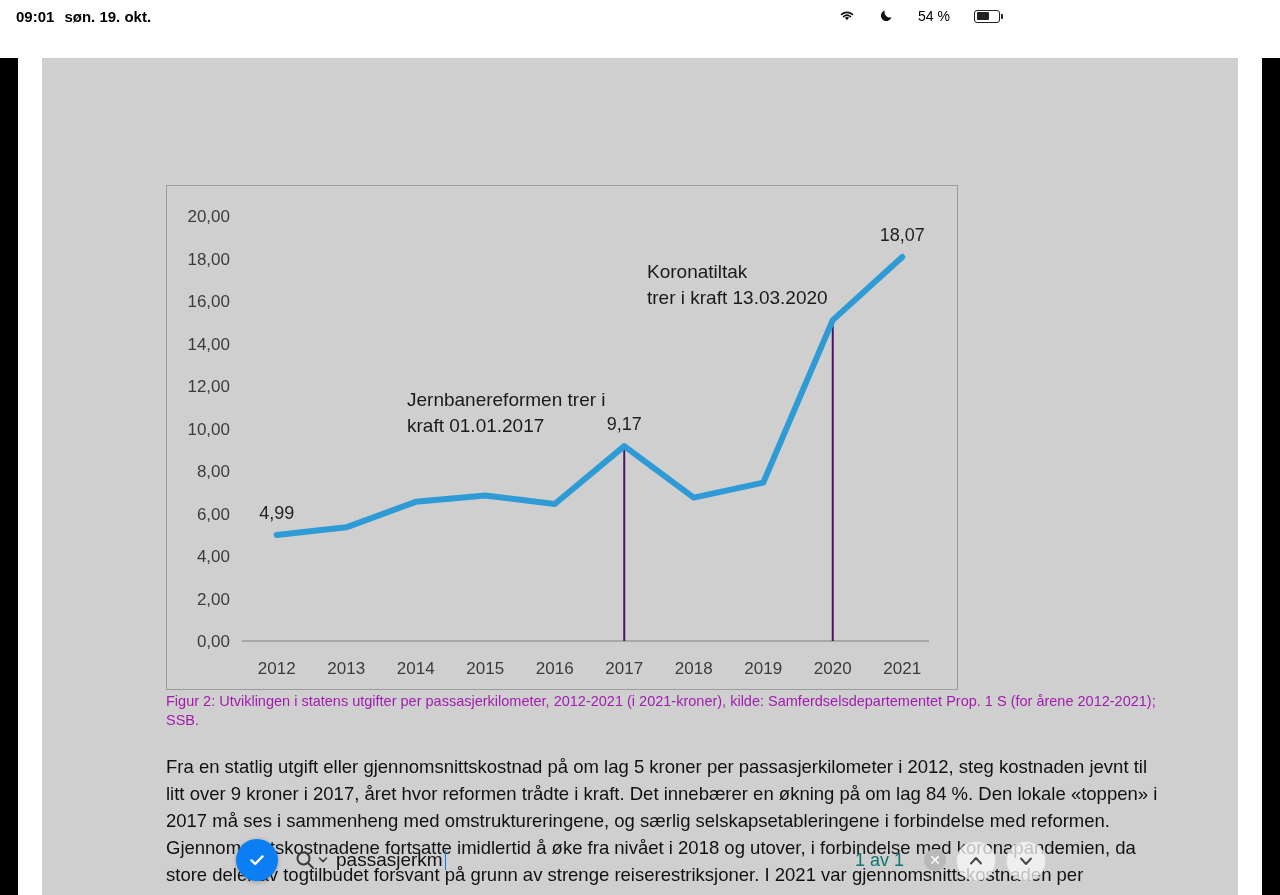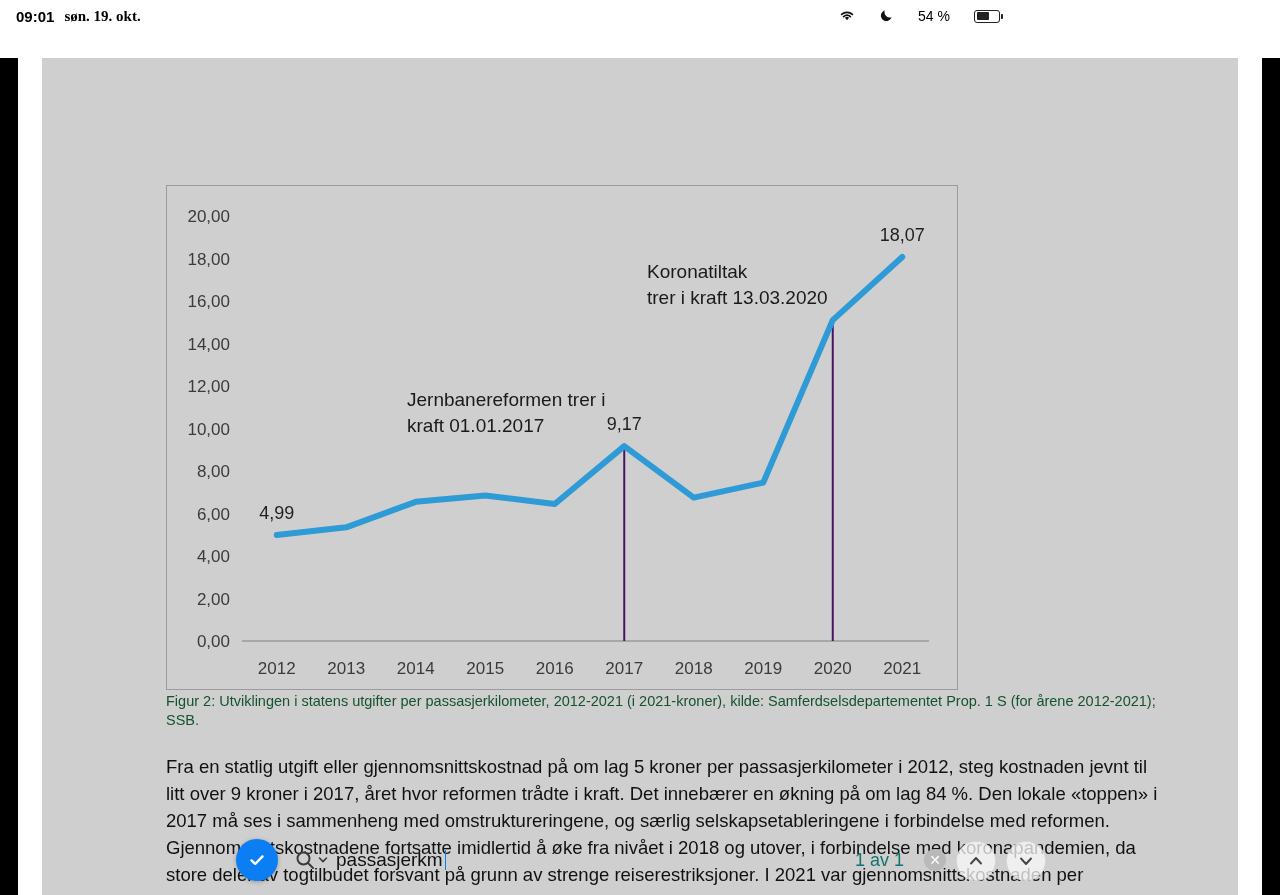--- a/index.html
+++ b/index.html
@@ -19,21 +19,21 @@
   
   #statusbar {
     position: absolute; top: 0; left: 0;
     width: 1016px; height: 30px;
     background: #ffffff;
     display: flex; align-items: center;
     padding: 16px 16px;
     font-size: 15px; font-weight: bold; color: #000;
   }
   #statusbar .time { margin-right: 10px; }
-  #statusbar .date { font-weight: bold; font-family: Liberation Serif, serif; }
+  #statusbar .date { font-weight: bold; }
   #statusbar .right {
     margin-left: auto;
     display: flex; align-items: center; gap: 24px;
     font-size: 14px; font-weight: normal;
   }
   .battery-shell {
     position: relative;
     width: 26px; height: 13px;
     border: 1.5px solid #222; border-radius: 3px;
     display: inline-block;
@@ -93,21 +93,21 @@
   }
   .chart-svg { display: block; }
 
   
   #figcaption {
     position: absolute;
     left: 124px; top: 634px;
     width: 990px;
     font-size: 14.5px;
     line-height: 19px;
-    color: #14532d;
+    color: #a21caf;
   }
 
   
   #bodytext {
     position: absolute;
     left: 124px; top: 695px;
     width: 1000px;
     font-size: 18.5px;
     line-height: 27px;
     color: #111;

